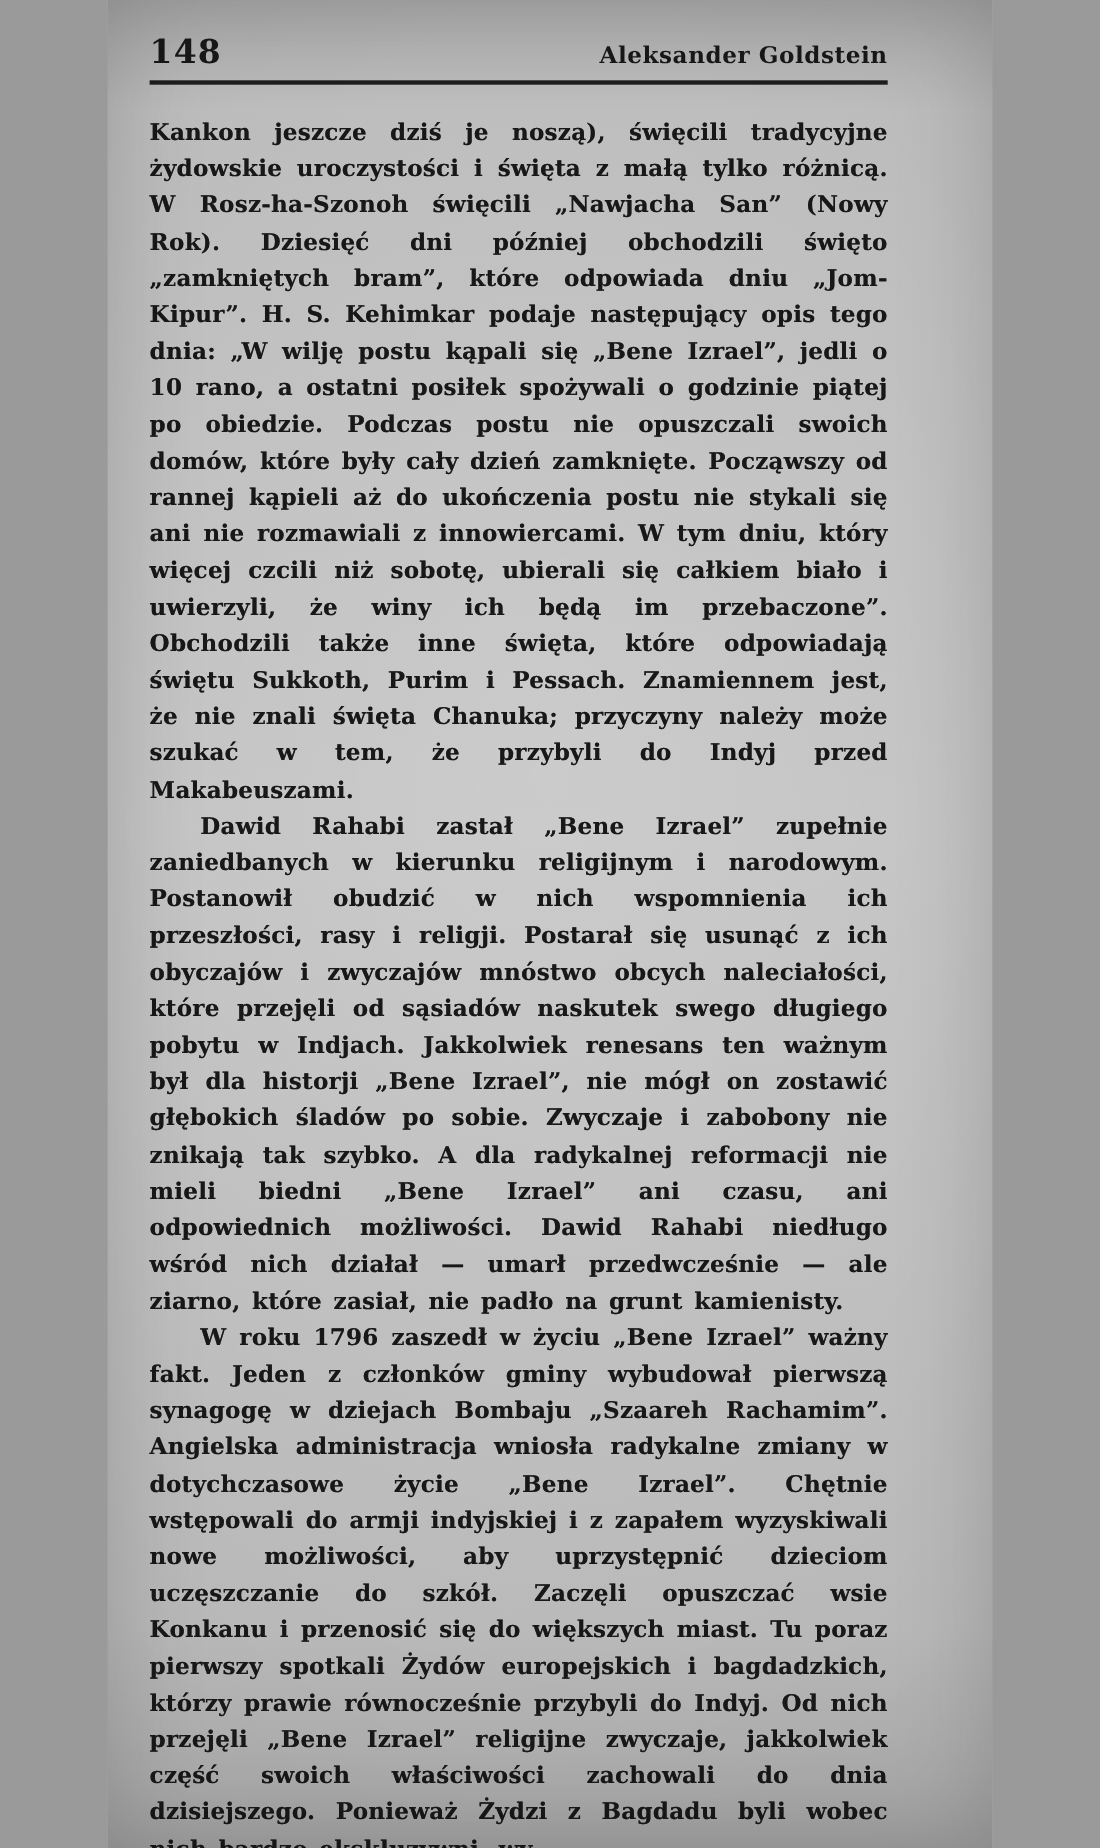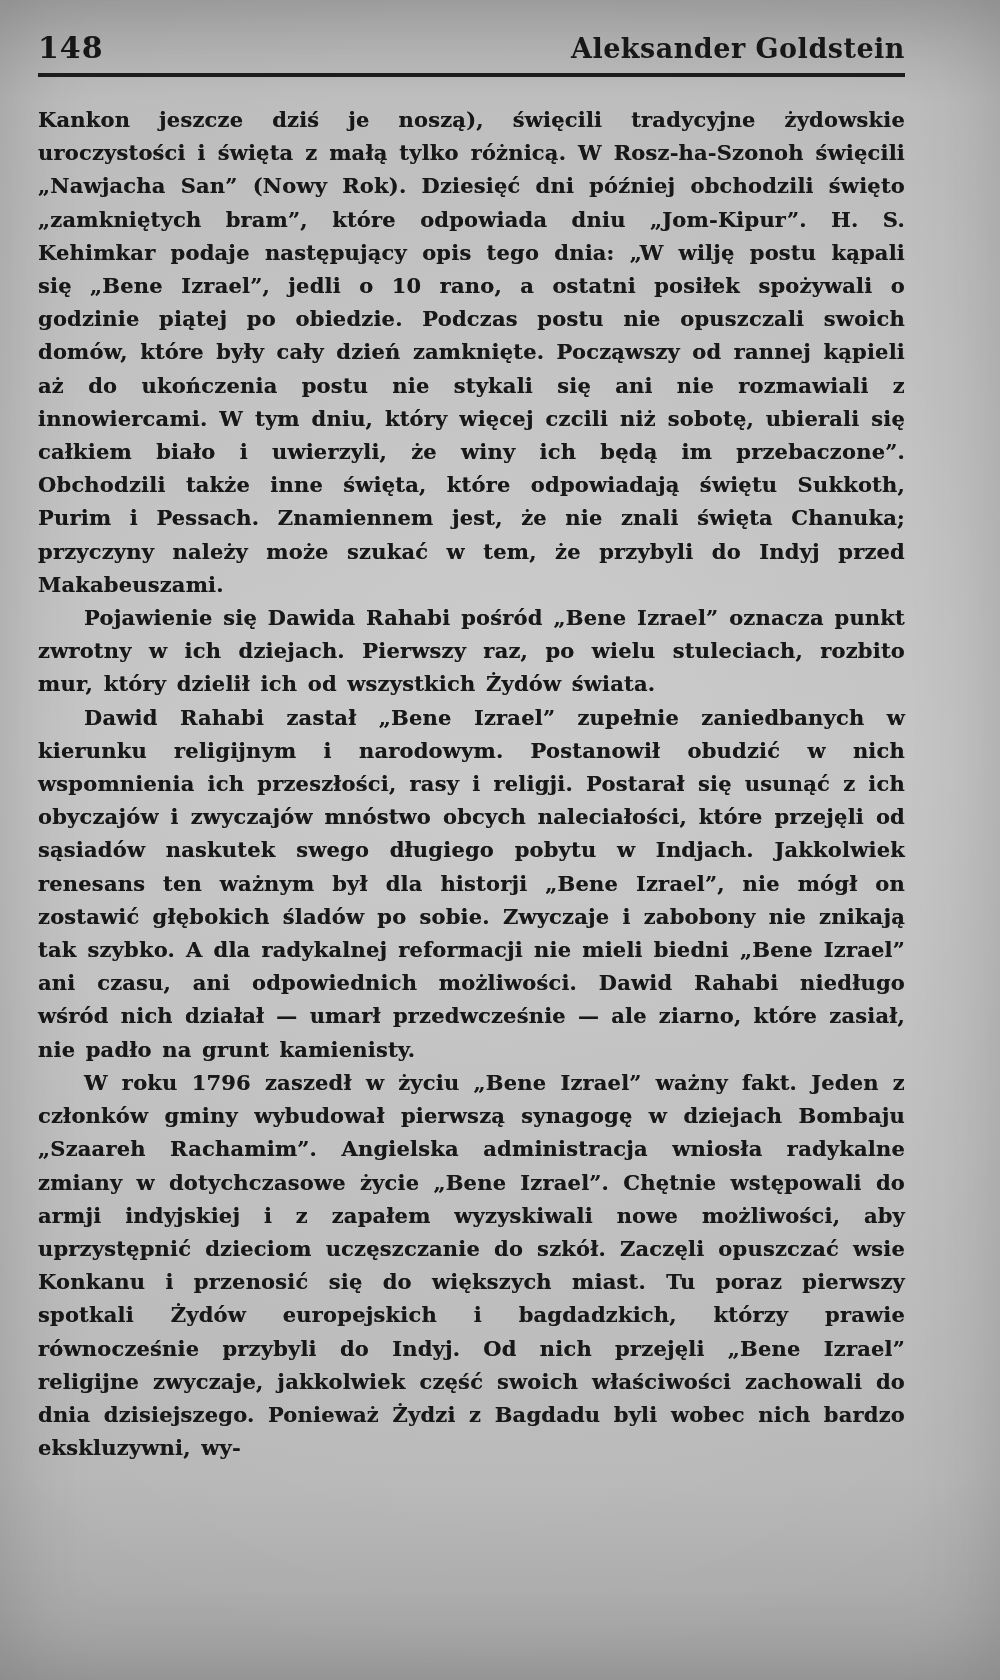--- a/index.html
+++ b/index.html
@@ -2,21 +2,21 @@
 <html lang="pl"><head>
 <meta charset="utf-8">
 <style>
   html, body {
     margin: 0;
     padding: 0;
     background: #9a9a9a;
   }
   .page {
     position: relative;
-    width: 1000px;
+    width: 804px;
     height: 1680px;
     box-sizing: border-box;
     margin: 0 auto;
     padding: 30px 95px 40px 38px;
     background:
       radial-gradient(ellipse 130% 90% at 50% 42%, rgba(255,255,255,0.20), rgba(255,255,255,0) 65%),
       linear-gradient(180deg, #a6a6a6 0%, #b9b9b9 6%, #bfbfbf 45%, #b7b7b7 88%, #a3a3a3 100%);
     color: #181818;
     font-family: "DejaVu Serif", "Liberation Serif", serif;
     overflow: hidden;
@@ -34,21 +34,21 @@
     display: flex;
     justify-content: space-between;
     align-items: baseline;
   }
   .page-number {
     font-size: 30px;
     font-weight: bold;
     letter-spacing: 1px;
   }
   .author-name {
-    font-size: 27px;
+    font-size: 21px;
     font-weight: bold;
     letter-spacing: 0.5px;
   }
   .head-rule {
     height: 4px;
     background: #1e1e1e;
     margin-top: 8px;
     border: none;
   }
 
@@ -76,18 +76,17 @@
 
   <div class="running-head">
     <span class="page-number">148</span>
     <span class="author-name">Aleksander Goldstein</span>
   </div>
 
   <div class="head-rule"></div>
 
   <div class="text-block">
     <p class="para">Kankon jeszcze dziś je noszą), święcili tradycyjne żydowskie uroczystości i święta z małą tylko różnicą. W Rosz-ha-Szonoh święcili „Nawjacha San” (Nowy Rok). Dziesięć dni później obchodzili święto „zamkniętych bram”, które odpowiada dniu „Jom-Kipur”. H. S. Kehimkar podaje następujący opis tego dnia: „W wilję postu kąpali się „Bene Izrael”, jedli o 10 rano, a ostatni posiłek spożywali o godzinie piątej po obiedzie. Podczas postu nie opuszczali swoich domów, które były cały dzień zamknięte. Począwszy od rannej kąpieli aż do ukończenia postu nie stykali się ani nie rozmawiali z innowiercami. W tym dniu, który więcej czcili niż sobotę, ubierali się całkiem biało i uwierzyli, że winy ich będą im przebaczone”. Obchodzili także inne święta, które odpowiadają świętu Sukkoth, Purim i Pessach. Znamiennem jest, że nie znali święta Chanuka; przyczyny należy może szukać w tem, że przybyli do Indyj przed Makabeuszami.</p>
-    <p class="para indent">Pojawienie się Dawida Rahabi pośród „Bene Izrael” oznacza punkt zwrotny w ich dziejach. Pierwszy raz, po wielu stuleciach, rozbito mur, który dzielił ich od wszystkich Żydów świata.</p>
     <p class="para indent">Dawid Rahabi zastał „Bene Izrael” zupełnie zaniedbanych w kierunku religijnym i narodowym. Postanowił obudzić w nich wspomnienia ich przeszłości, rasy i religji. Postarał się usunąć z ich obyczajów i zwyczajów mnóstwo obcych naleciałości, które przejęli od sąsiadów naskutek swego długiego pobytu w Indjach. Jakkolwiek renesans ten ważnym był dla historji „Bene Izrael”, nie mógł on zostawić głębokich śladów po sobie. Zwyczaje i zabobony nie znikają tak szybko. A dla radykalnej reformacji nie mieli biedni „Bene Izrael” ani czasu, ani odpowiednich możliwości. Dawid Rahabi niedługo wśród nich działał — umarł przedwcześnie — ale ziarno, które zasiał, nie padło na grunt kamienisty.</p>
     <p class="para indent">W roku 1796 zaszedł w życiu „Bene Izrael” ważny fakt. Jeden z członków gminy wybudował pierwszą synagogę w dziejach Bombaju „Szaareh Rachamim”. Angielska administracja wniosła radykalne zmiany w dotychczasowe życie „Bene Izrael”. Chętnie wstępowali do armji indyjskiej i z zapałem wyzyskiwali nowe możliwości, aby uprzystępnić dzieciom uczęszczanie do szkół. Zaczęli opuszczać wsie Konkanu i przenosić się do większych miast. Tu poraz pierwszy spotkali Żydów europejskich i bagdadzkich, którzy prawie równocześnie przybyli do Indyj. Od nich przejęli „Bene Izrael” religijne zwyczaje, jakkolwiek część swoich właściwości zachowali do dnia dzisiejszego. Ponieważ Żydzi z Bagdadu byli wobec nich bardzo ekskluzywni, wy-</p>
   </div>
 
 </div>
 
 </body></html>

